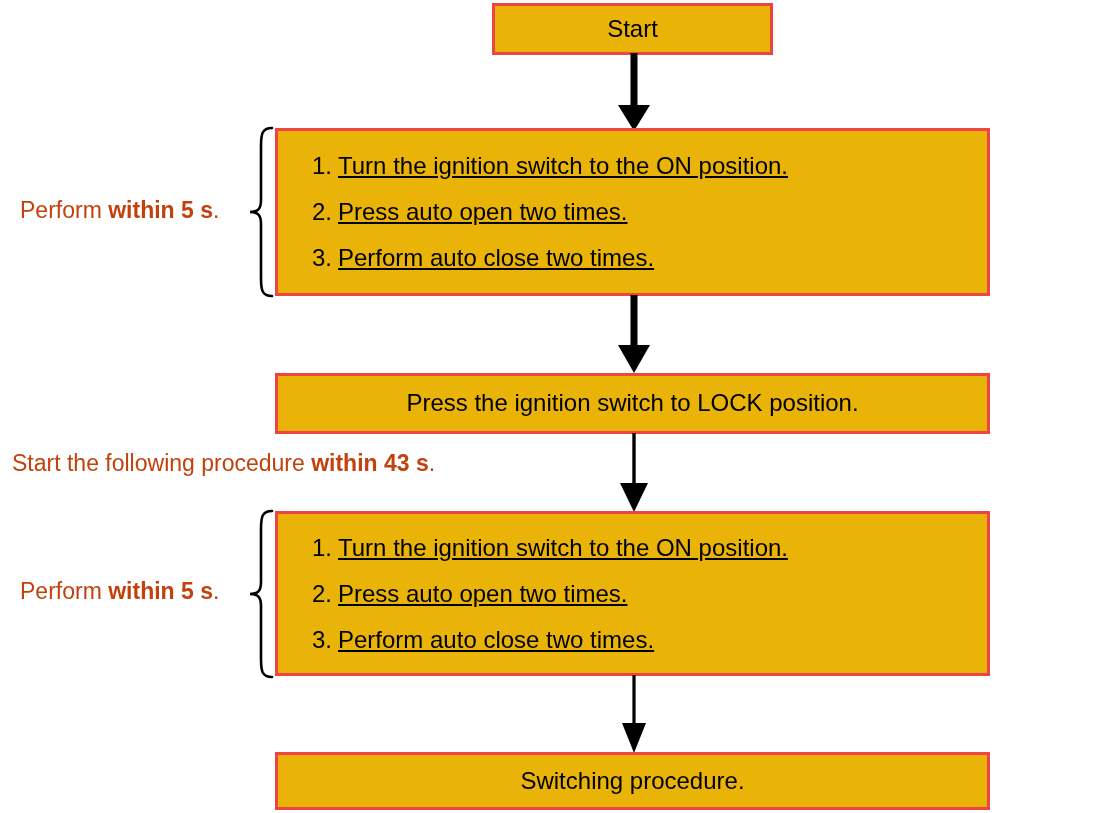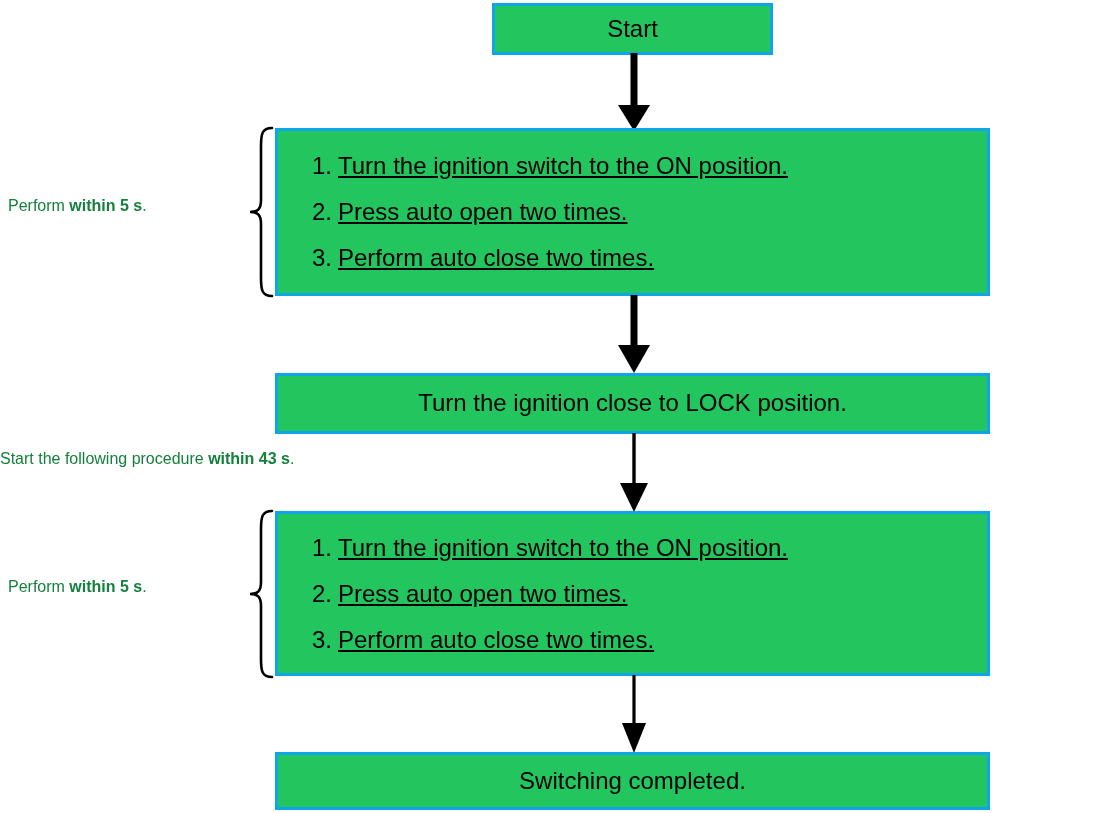--- a/index.html
+++ b/index.html
@@ -17,22 +17,22 @@
     width: 1101px;
     height: 813px;
     background: #ffffff;
     overflow: hidden;
   }
 
   
   .node {
     position: absolute;
     box-sizing: border-box;
-    background: #22c55e;
-    border: 3px solid #0ea5e9;
+    background: #eab308;
+    border: 3px solid #ef4444;
   }
   .node-centered {
     display: flex;
     align-items: center;
     justify-content: center;
   }
   .node-text {
     font-size: 24px;
     line-height: 1.2;
     color: #000000;
@@ -84,24 +84,25 @@
     position: absolute;
   }
   .brace svg {
     display: block;
     overflow: visible;
   }
 
   
   .annotation {
     position: absolute;
-    font-size: 16px;
+    font-size: 23px;
     line-height: 1.15;
-    color: #15803d;
+    color: #c2410c;
     white-space: nowrap;
+    margin-left: 12px;
   }
   .annotation b {
     font-weight: bold;
   }
   .annot-right {
     text-align: left;
   }
 </style>
 </head>
 <body>
@@ -147,21 +148,21 @@
   </div>
 
   <div class="arrow" style="left:614px; top:295px; width:40px; height:78px;">
     <svg width="40" height="78" viewBox="0 0 40 78">
       <line x1="20" y1="0" x2="20" y2="54" stroke="#000000" stroke-width="7"></line>
       <polygon points="4,50 36,50 20,78" fill="#000000"></polygon>
     </svg>
   </div>
 
   <div class="node node-centered" style="left:275px; top:373px; width:715px; height:61px;">
-    <span class="node-text">Turn the ignition close to LOCK position.</span>
+    <span class="node-text">Press the ignition switch to LOCK position.</span>
   </div>
 
   <div class="arrow" style="left:616px; top:433px; width:36px; height:79px;">
     <svg width="36" height="79" viewBox="0 0 36 79">
       <line x1="18" y1="0" x2="18" y2="54" stroke="#000000" stroke-width="3.4"></line>
       <polygon points="4,50 32,50 18,79" fill="#000000"></polygon>
     </svg>
   </div>
 
   <div class="annotation annot-right" style="left:0px; top:450px; width:1096px;">
@@ -196,16 +197,16 @@
   </div>
 
   <div class="arrow" style="left:617px; top:675px; width:34px; height:78px;">
     <svg width="34" height="78" viewBox="0 0 34 78">
       <line x1="17" y1="0" x2="17" y2="52" stroke="#000000" stroke-width="3.2"></line>
       <polygon points="5,48 29,48 17,78" fill="#000000"></polygon>
     </svg>
   </div>
 
   <div class="node node-centered" style="left:275px; top:752px; width:715px; height:58px;">
-    <span class="node-text">Switching completed.</span>
+    <span class="node-text">Switching procedure.</span>
   </div>
 
 </div>
 
 </body></html>

